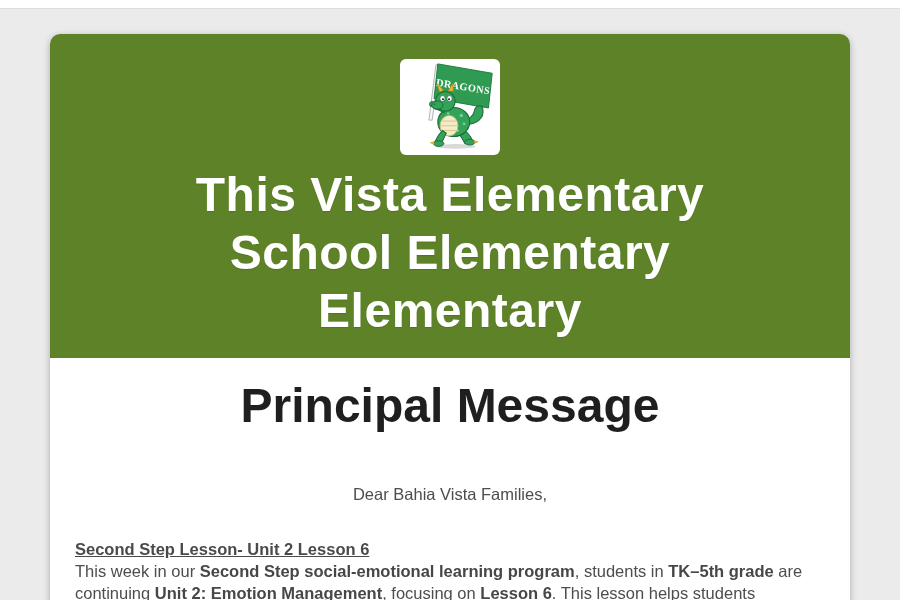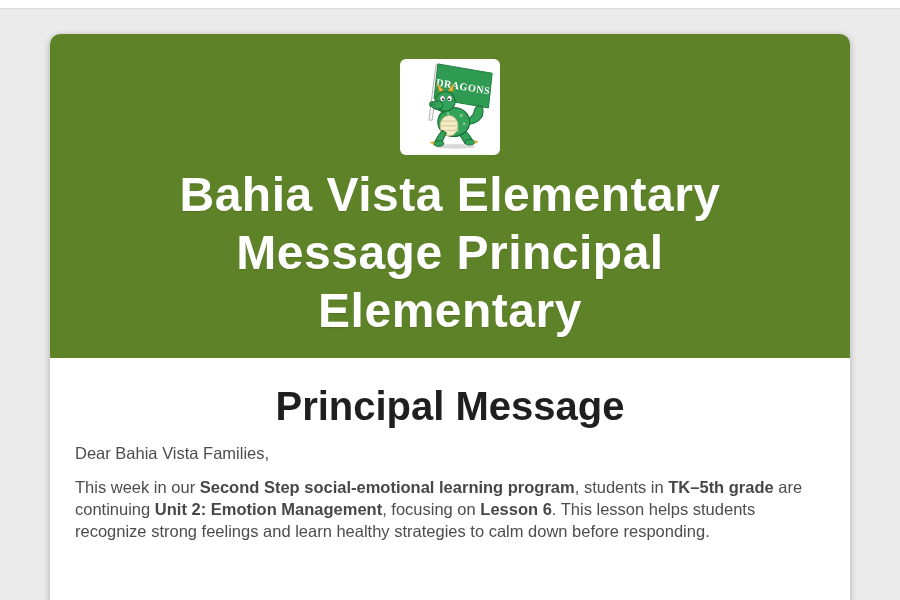--- a/index.html
+++ b/index.html
@@ -32,26 +32,26 @@
 
   .newsletter-title {
     margin: 11px auto 0; max-width: 620px;
     color: #ffffff; font-weight: bold; font-size: 48px; line-height: 58px;
     letter-spacing: 0.5px; text-shadow: 0 1px 1px rgba(0,0,0,0.12);
   }
 
   .card-body { background: #ffffff; padding: 28px 25px 60px; border-radius: 0 0 10px 10px; }
 
   .principal-heading {
-    text-align: center; color: #1f1f1f; font-size: 40px; font-weight: bold;
-    line-height: 40px; margin-bottom: 16px;
+    text-align: center; color: #1f1f1f; font-size: 48px; font-weight: bold;
+    line-height: 40px; margin-bottom: 57px;
   }
 
   .body-text { color: #4d4d4d; font-size: 16.5px; line-height: 22px; }
-  .salutation { margin-bottom: 12px; }
+  .salutation { margin-bottom: 33px; text-align: center; }
   .lesson-heading { font-weight: bold; text-decoration: underline; color: #4a4a4a; }
   .lesson-paragraph { max-width: 742px; }
   .lesson-paragraph b { font-weight: bold; color: #474747; margin-top: 28px; }
 </style>
 </head>
 <body>
 
 <div class="canvas">
   <div class="page-bg"></div>
 
@@ -101,31 +101,32 @@
           <polygon points="48,31 53,23 53.5,31" fill="#efb93d" stroke="#b8860b" stroke-width="0.7"></polygon>
 
           <ellipse cx="42" cy="39" rx="2.8" ry="3.2" fill="#ffffff" stroke="#1c6b38" stroke-width="0.7"></ellipse>
           <ellipse cx="49.5" cy="39" rx="2.8" ry="3.2" fill="#ffffff" stroke="#1c6b38" stroke-width="0.7"></ellipse>
           <circle cx="42.5" cy="39.8" r="1.1" fill="#222222"></circle>
           <circle cx="49" cy="39.8" r="1.1" fill="#222222"></circle>
         </svg>
       </div>
 
       <div class="newsletter-title">
-        <div>Bahia Vista Elementary</div>
-        <div>Message Principal</div>
+        <div>This Vista Elementary</div>
+        <div>School Elementary</div>
         <div>Elementary</div>
       </div>
     </div>
 
     <div class="card-body">
       <div class="principal-heading">Principal Message</div>
 
       <div class="body-text">
         <div class="salutation">Dear Bahia Vista Families,</div>
 
+        <div class="lesson-heading">Second Step Lesson- Unit 2 Lesson 6</div>
 
         <div class="lesson-paragraph"><span>This week in our </span><b>Second Step social-emotional learning program</b><span>, students in </span><b>TK–5th grade</b><span> are continuing </span><b>Unit 2: Emotion Management</b><span>, focusing on </span><b>Lesson 6</b><span>. This lesson helps students recognize strong feelings and learn healthy strategies to calm down before responding.</span></div>
       </div>
     </div>
 
   </div>
 </div>
 
 </body></html>

